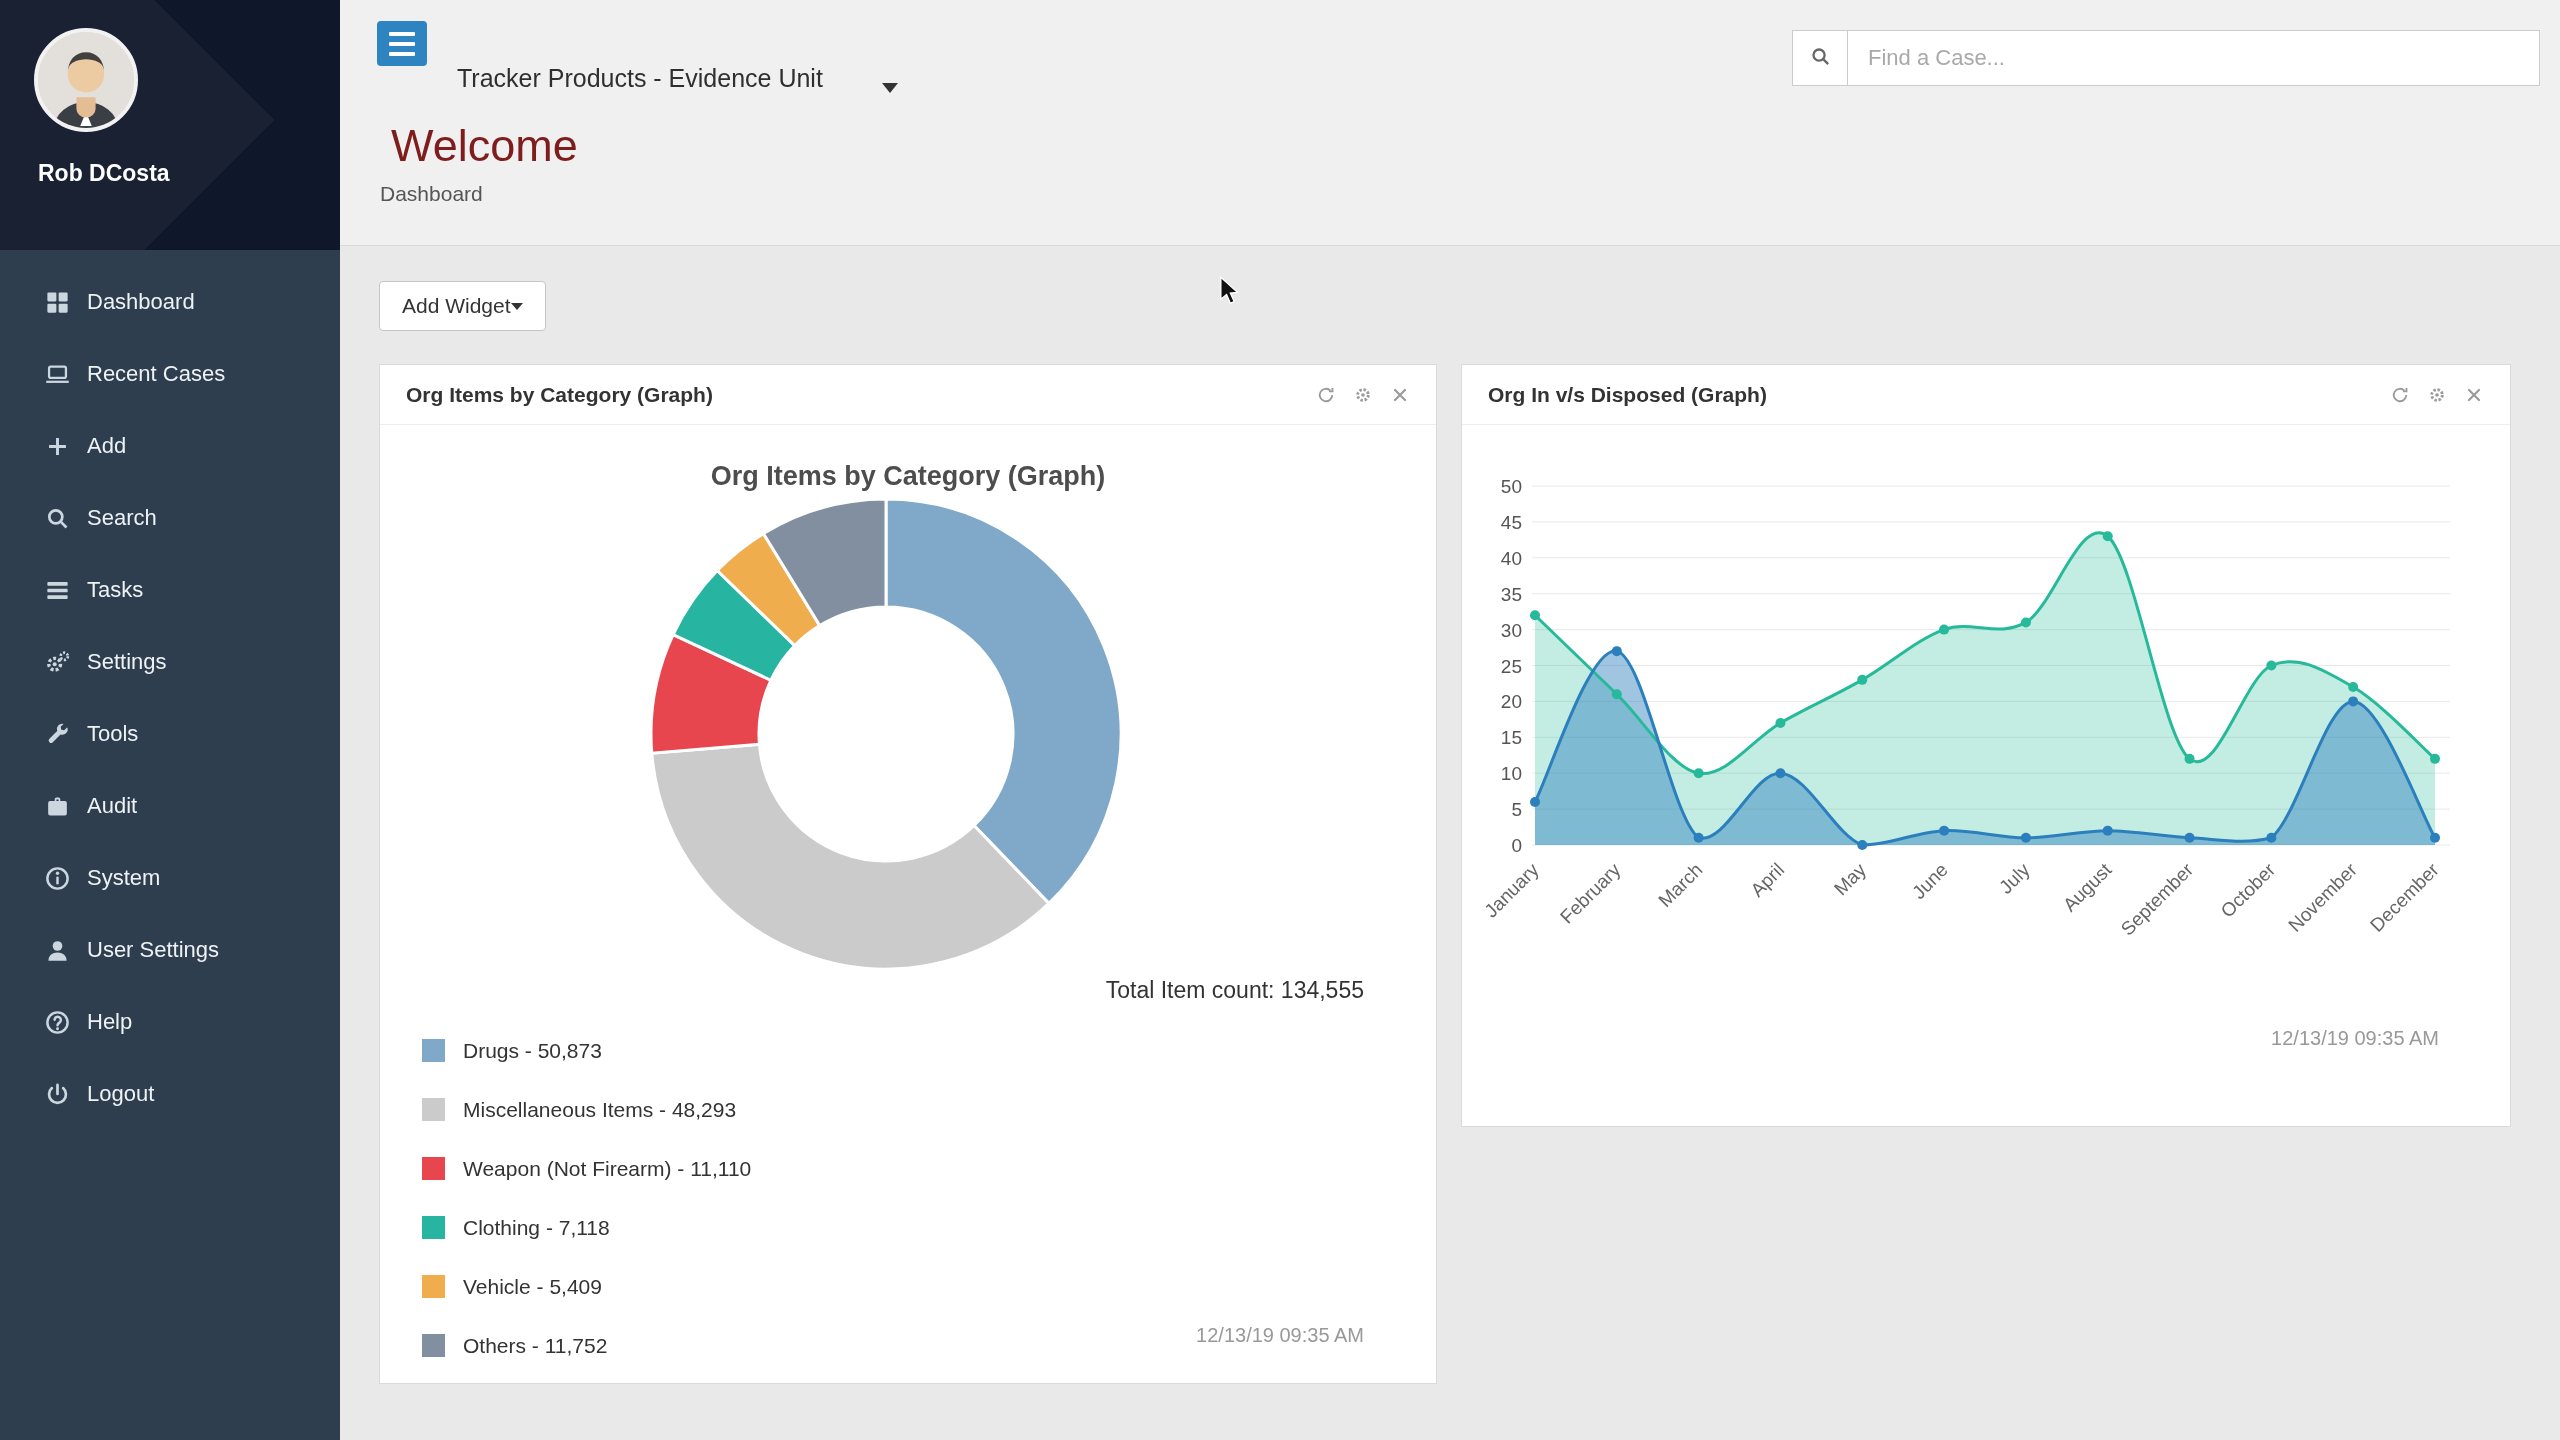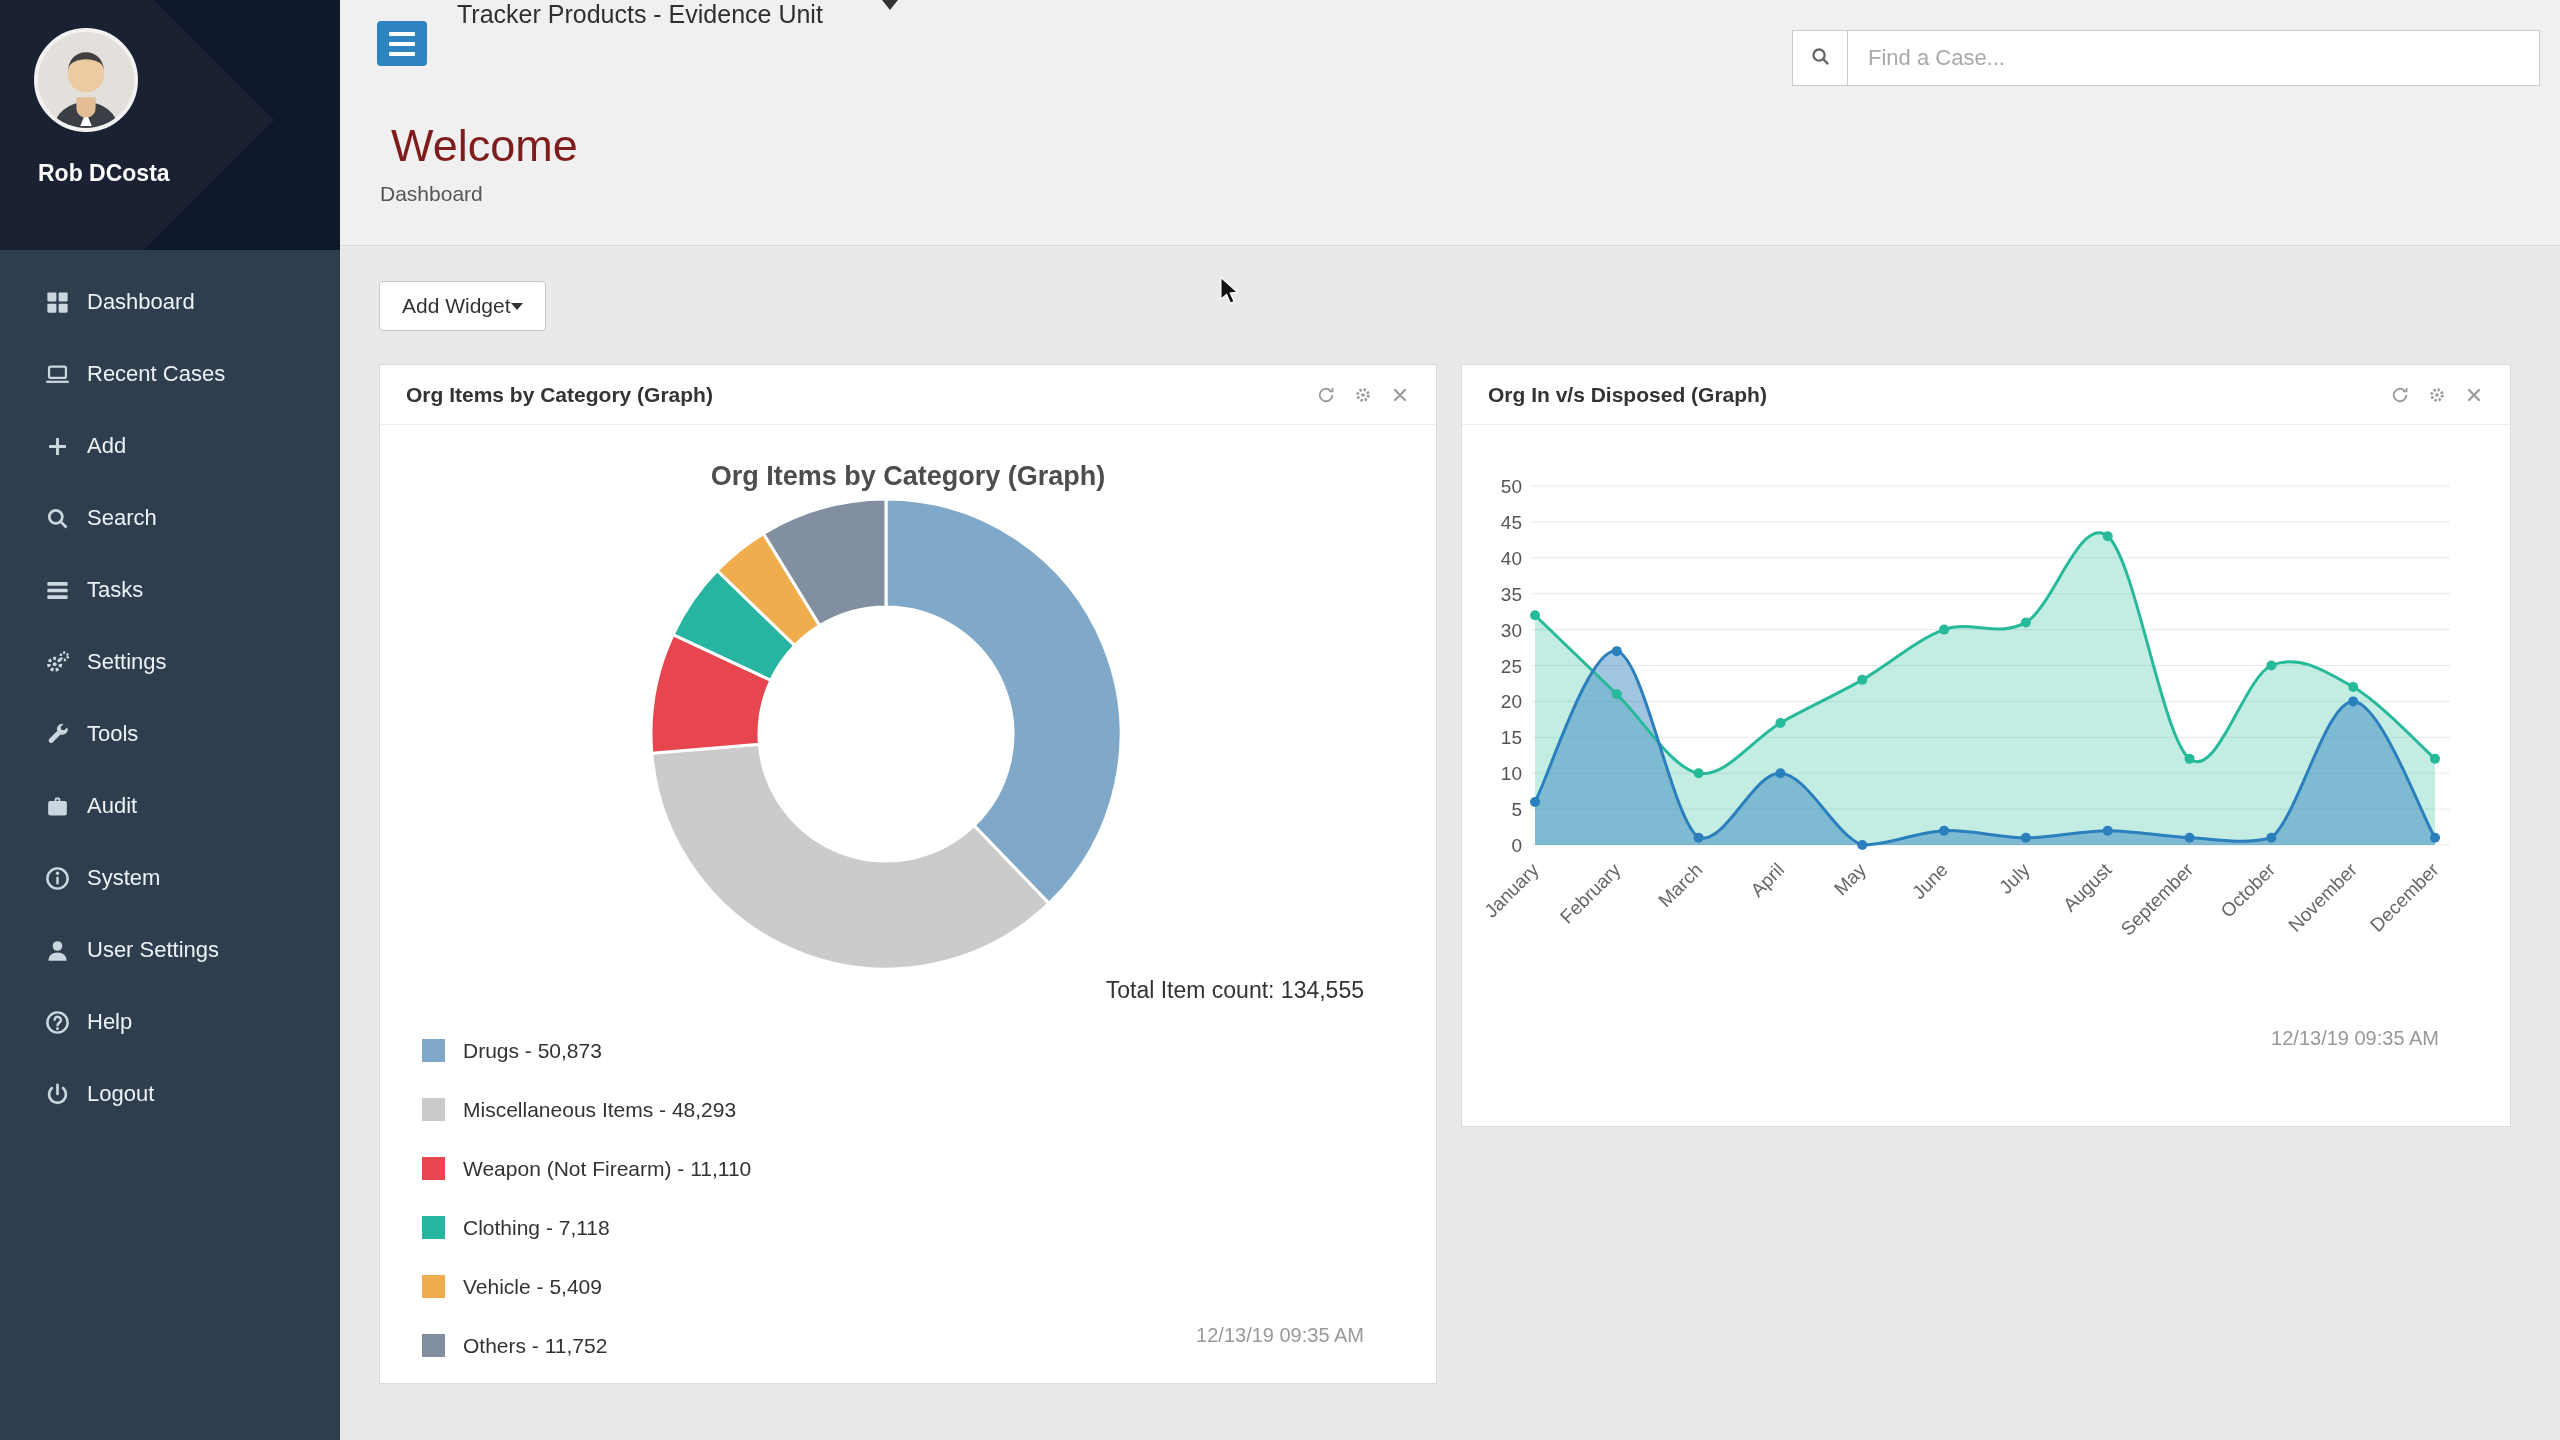--- a/index.html
+++ b/index.html
@@ -21,21 +21,21 @@
   .mi-icon{width:27px;height:27px;margin-right:16px;color:#ccd6de;flex:none;}
   .mi-icon svg{width:27px;height:27px;display:block;}
 
   
   .header-zone{position:absolute;left:340px;top:0;width:2220px;height:246px;background:#f0f0f1;
     border-bottom:1px solid #d8d8d8;box-sizing:border-box;}
   .hamburger{position:absolute;left:37px;top:21px;width:50px;height:45px;background:#2d84c0;border:none;
     border-radius:4px;display:flex;flex-direction:column;justify-content:center;align-items:center;
     gap:6px;cursor:pointer;padding:0;}
   .hamburger span{display:block;width:26px;height:4px;background:#ffffff;border-radius:1px;}
-  .app-title-wrap{position:absolute;left:117px;top:0;height:93px;display:flex;align-items:flex-start;gap:29px;}
+  .app-title-wrap{position:absolute;left:117px;top:0;height:93px;display:flex;align-items:flex-end;gap:29px;}
   .app-title{font-size:25px;color:#2f2f2f;}
   .caret{width:0;height:0;border-left:8px solid transparent;border-right:8px solid transparent;
     border-top:10px solid #333;margin-left:30px;cursor:pointer;}
   .search-group{position:absolute;top:30px;right:20px;width:748px;height:56px;display:flex;}
   .search-btn{width:56px;background:#ffffff;border:1px solid #cccccc;display:flex;align-items:center;
     justify-content:center;color:#666;cursor:pointer;padding:0;}
   .search-btn svg{width:23px;height:23px;}
   .search-input{flex:1;border:1px solid #cccccc;border-left:none;background:#ffffff;padding:8px 20px;
     font-size:22px;color:#333;outline:none;font-family:"Liberation Sans",sans-serif;box-sizing:border-box;}
   .search-input::placeholder{color:#a9a9a9;}

